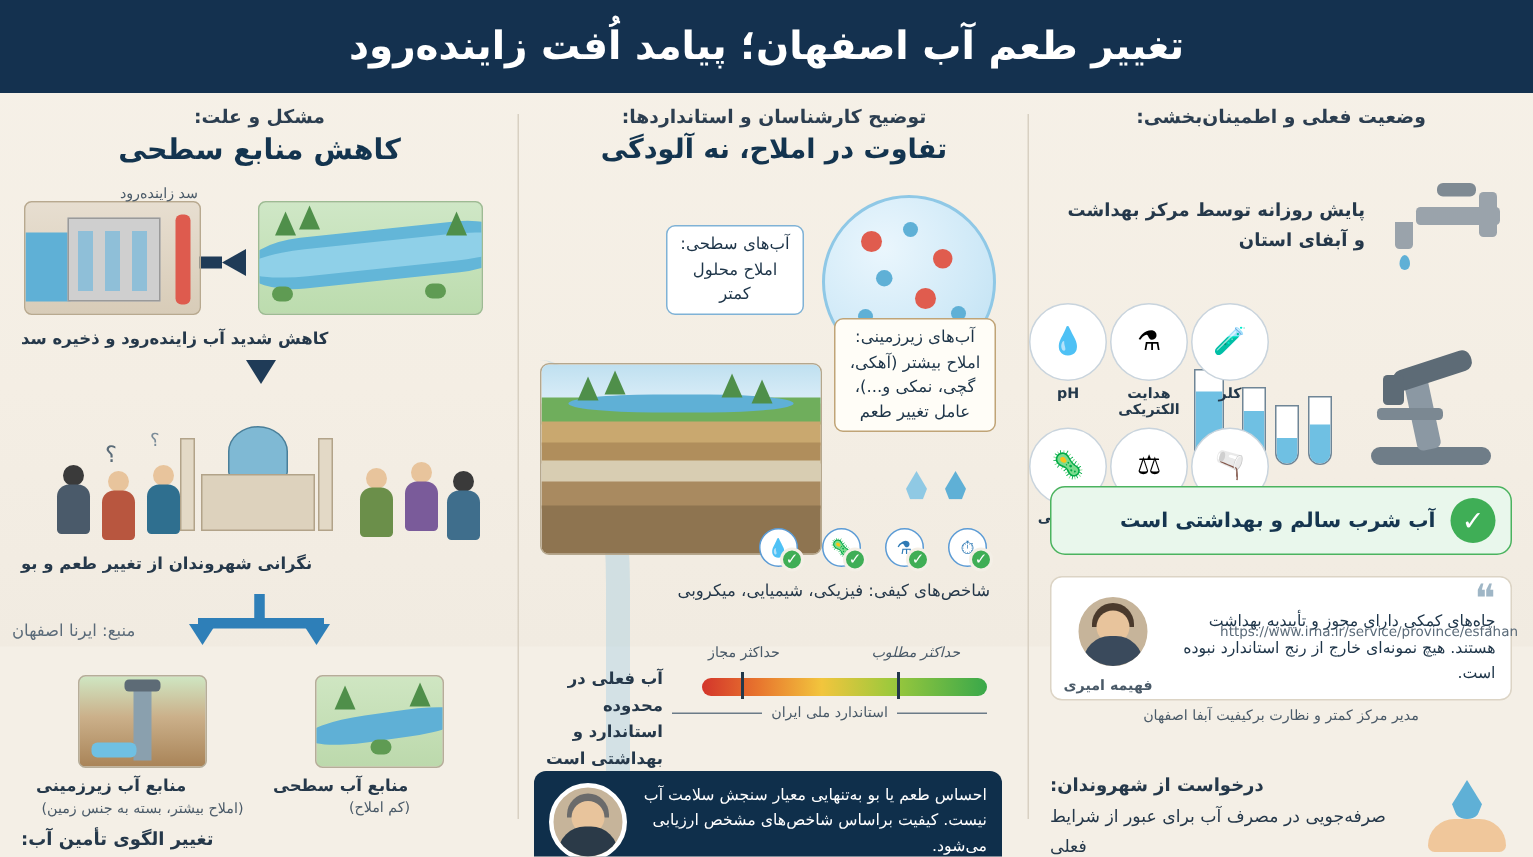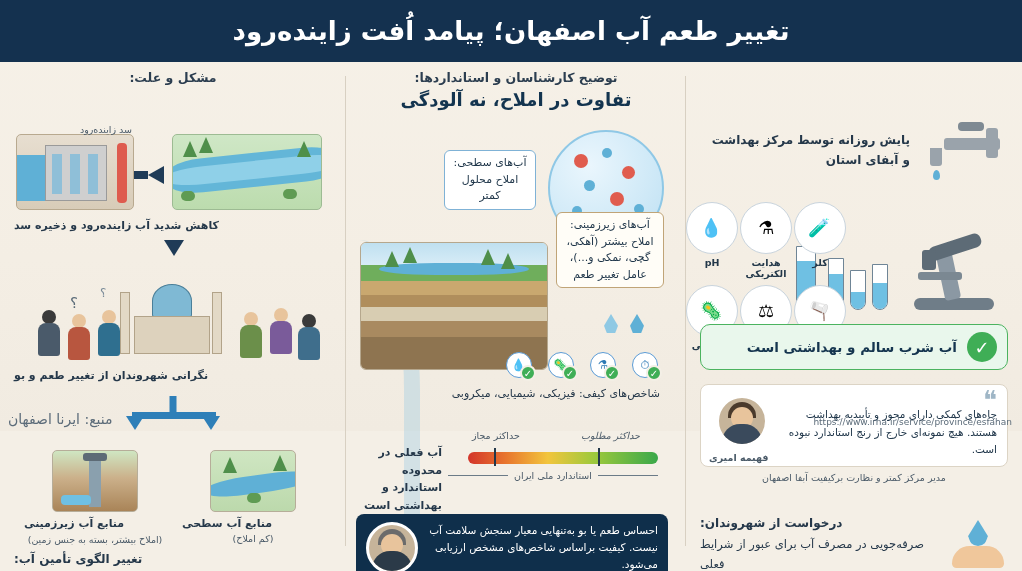--- a/index.html
+++ b/index.html
@@ -148,21 +148,21 @@
   .quote-light { background: #fff; border: 1px solid #dcd4c5; border-radius: 8px; padding: 8px 10px;
                  font-size: 10.5px; line-height: 1.65; color: #1d3448; position: relative; }
   .qmark { font-size: 26px; color: #9fb6c6; line-height: .6; }
 
   .hand { width: 60px; height: 48px; position: relative; }
   .hand .palm { position: absolute; bottom: 0; left: 4px; width: 52px; height: 22px; background: #f0c79b;
                 border-radius: 24px 24px 6px 6px; }
   .hand .drop { position: absolute; left: 20px; top: 0; width: 20px; height: 26px; background: #5fb0d6;
                 border-radius: 50% 50% 50% 50%/62% 62% 38% 38%; clip-path: polygon(50% 0%, 100% 62%, 80% 100%, 20% 100%, 0% 62%); }
 
-  .footer-src { position: absolute; bottom: 4px; left: 8px; font-size: 14px; color: #5b6b79; }
+  .footer-src { position: absolute; bottom: 4px; left: 8px; font-size: 11px; color: #5b6b79; }
   .footer-url { position: absolute; bottom: 4px; right: 10px; font-size: 9px; color: #5b6b79; direction: ltr; }
 
   .wave { position: absolute; left: 300px; top: 240px; width: 120px; height: 300px;
           border-right: 16px solid rgba(150,200,225,.35); border-radius: 0 50% 0 0; pointer-events: none; }
 </style>
 </head>
 <body>
 
 <div id="page">
 
@@ -170,20 +170,21 @@
     <h1>تغییر طعم آب اصفهان؛ پیامد اُفت زاینده‌رود</h1>
   </div>
 
   <div class="divider div1"></div>
   <div class="divider div2"></div>
 
   <div class="wave"></div>
 
   <div class="col col-right">
     <div class="coltitle">
+      <div class="small">وضعیت فعلی و اطمینان‌بخشی:</div>
     </div>
 
     <div class="art" style="right:14px; top:62px;">
       <div class="tap">
         <div class="tap-body"></div>
           <div class="tap-stem"></div>
         <div class="tap-out"></div>
           <div class="tap-handle"></div>
         <div class="drip"></div>
       </div>
@@ -400,20 +401,21 @@
             <div class="av-body" style="background:#2b3a48;"></div>
         </div>
       </div>
     </div>
 
   </div>
 
   <div class="col col-left">
     <div class="coltitle">
       <div class="small">مشکل و علت:</div>
+      <div class="big">کاهش منابع سطحی</div>
     </div>
 
     <div class="art" style="right:24px; top:72px;">
       <div class="riverbox">
         <div class="water"></div>
           <div class="water2"></div>
         <div class="tree" style="left:10px; top:6px;"></div>
         <div class="tree" style="left:26px; top:2px;"></div>
         <div class="bush" style="left:8px; bottom:8px;"></div>
         <div class="bush" style="left:110px; bottom:10px;"></div>

